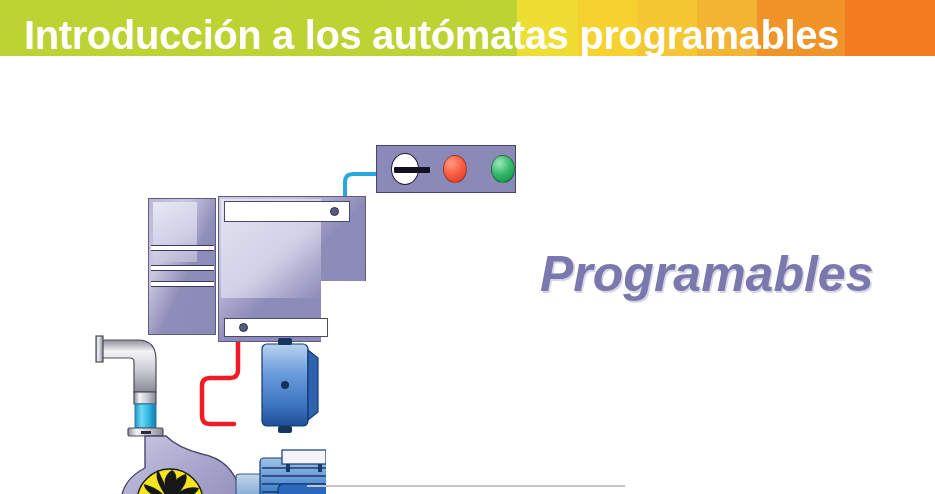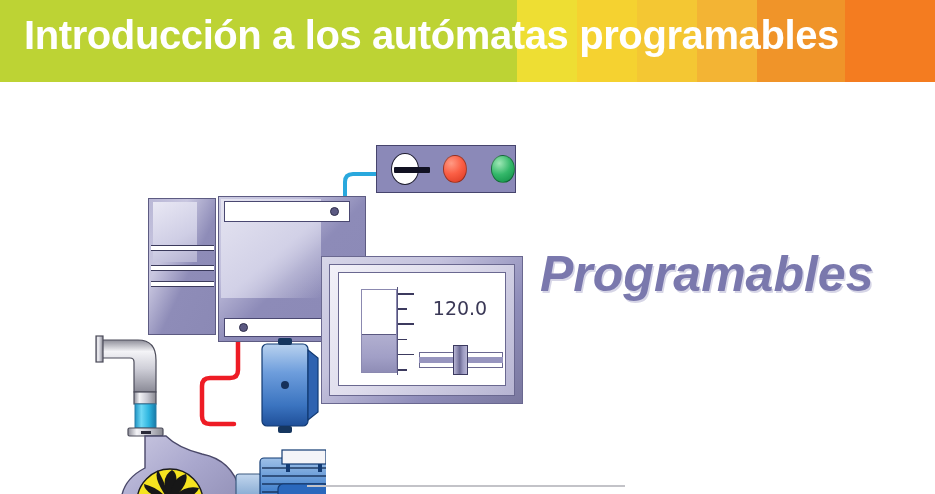--- a/index.html
+++ b/index.html
@@ -5,21 +5,21 @@
   html,body{margin:0;padding:0;}
   body{
     width:935px;height:494px;
     background:#ffffff;
     font-family:"Liberation Sans","DejaVu Sans",sans-serif;
     overflow:hidden;
     position:relative;
   }
   
   #header-banner{
-    position:absolute;left:0;top:0;width:935px;height:82px;
+    position:absolute;left:0;top:0;width:935px;height:56px;
     overflow:hidden;
   }
   #header-bands{position:absolute;inset:0;display:flex;}
   #header-bands .band{height:100%;}
   #header-title{
     position:absolute;left:24px;top:0;height:70px;
     display:flex;align-items:center;
     color:#ffffff;
     font-size:40px;font-weight:bold;
     letter-spacing:-0.4px;
@@ -228,43 +228,20 @@
   </div>
 
   <div class="abs" id="operator-panel">
     <div class="selector-switch">
       <div class="lever"></div>
     </div>
     <div class="lamp red"></div>
     <div class="lamp green"></div>
   </div>
 
-  <div class="abs" id="hmi-panel">
-    <div class="bezel"></div>
-    <div class="bezel-inner"></div>
-    <div class="screen">
-      <div id="bar-gauge">
-        <div class="fill" style="height: 45%;"></div>
-      </div>
-      <div id="gauge-scale">
-          <div class="tick" style="width: 16px; top: 6px;"></div>
-          <div class="tick" style="width: 9px; top: 21.2px;"></div>
-          <div class="tick" style="width: 16px; top: 36.4px;"></div>
-          <div class="tick" style="width: 9px; top: 51.6px;"></div>
-          <div class="tick" style="width: 16px; top: 66.8px;"></div>
-          <div class="tick" style="width: 9px; top: 82px;"></div>
-        </div>
-      <div id="hmi-value">120.0</div>
-      <div id="hmi-slider">
-        <div class="track"></div>
-        <div class="track-bar"></div>
-        <div class="knob" style="left: 34px;"></div>
-      </div>
-    </div>
-  </div>
 
   <svg class="abs" style="left:86px;top:248px;width:240px;height:176px;" viewBox="0 0 240 176">
     <defs>
       <linearGradient id="gPipe" x1="0" y1="0" x2="0" y2="1">
         <stop offset="0%" stop-color="#8e8e99"></stop>
         <stop offset="22%" stop-color="#f4f4f7"></stop>
         <stop offset="55%" stop-color="#cfcfd8"></stop>
         <stop offset="100%" stop-color="#8a8a96"></stop>
       </linearGradient>
       <linearGradient id="gPipeV" x1="0" y1="0" x2="1" y2="0">

